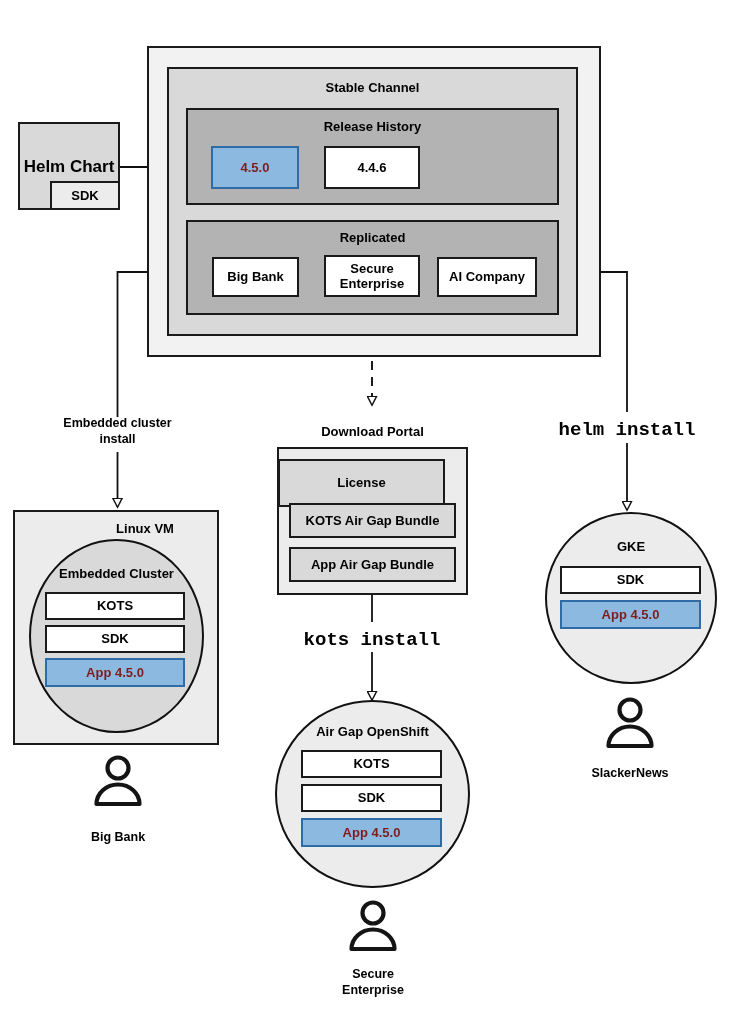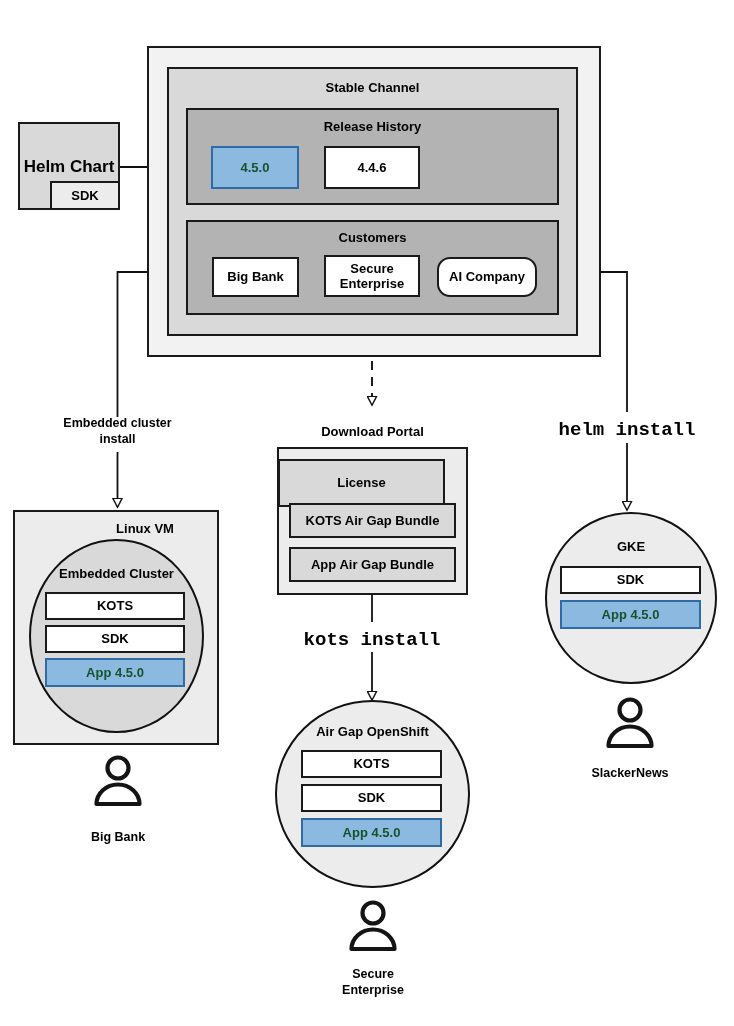--- a/index.html
+++ b/index.html
@@ -36,21 +36,21 @@
     line-height: 1.22;
   }
 
   
   .box-platform { background: #f2f2f2; border: 2px solid #1a1a1a; }
   .box-channel  { background: #d9d9d9; border: 2px solid #1a1a1a; }
   .box-group    { background: #b3b3b3; border: 2px solid #1a1a1a; }
   .box-white    { background: #ffffff; border: 2px solid #1a1a1a; }
   .box-grey     { background: #d9d9d9; border: 2px solid #1a1a1a; }
   .box-light    { background: #ececec; border: 2px solid #1a1a1a; }
-  .box-blue     { background: #8cb9e0; border: 2px solid #2f6ca5; color: #14532d; }
+  .box-blue     { background: #8cb9e0; border: 2px solid #2f6ca5; color: #7f1d1d; }
 
   .hdr {
     position: absolute;
     left: 0; right: 0;
     text-align: center;
     font-size: 13px;
     font-weight: bold;
   }
 
   .cell {
@@ -126,25 +126,25 @@
 
   <div class="abs box-channel" style="left:167px; top:67px; width:411px; height:269px;"></div>
   <div class="hdr" style="left:167px; top:80px; width:411px;">Stable Channel</div>
 
   <div class="abs box-group" style="left:186px; top:108px; width:373px; height:97px;"></div>
   <div class="hdr" style="left:186px; top:119px; width:373px;">Release History</div>
   <div class="abs box-blue cell" style="left:211px; top:146px; width:88px; height:43px;">4.5.0</div>
   <div class="abs box-white cell" style="left:324px; top:146px; width:96px; height:43px;">4.4.6</div>
 
   <div class="abs box-group" style="left:186px; top:220px; width:373px; height:95px;"></div>
-  <div class="hdr" style="left:186px; top:230px; width:373px;">Customers</div>
+  <div class="hdr" style="left:186px; top:230px; width:373px;">Replicated</div>
   <div class="abs box-white cell" style="left:212px; top:257px; width:87px; height:40px;">Big Bank</div>
   <div class="abs box-white cell" style="left:324px; top:255px; width:96px; height:42px;">Secure
 Enterprise</div>
-  <div class="abs box-white cell" style="left:437px; top:257px; width:100px; height:40px;border-radius:13px;">AI Company</div>
+  <div class="abs box-white cell" style="left:437px; top:257px; width:100px; height:40px;">AI Company</div>
 
   <div class="edge-label" style="left:35px; top:416px; width:165px;">Embedded cluster
 install</div>
   <div class="edge-label mono" style="left:292px; top:629px; width:160px;">kots install</div>
   <div class="edge-label mono" style="left:547px; top:419px; width:160px;">helm install</div>
 
   <div class="abs box-light" style="left:13px; top:510px; width:206px; height:235px;"></div>
   <div class="hdr" style="left:13px; top:521px; width:206px;padding-left:29px;">Linux VM</div>
   <div class="abs ellipse-grey" style="left:29px; top:539px; width:175px; height:194px;"></div>
   <div class="hdr" style="left:29px; top:566px; width:175px;">Embedded Cluster</div>

